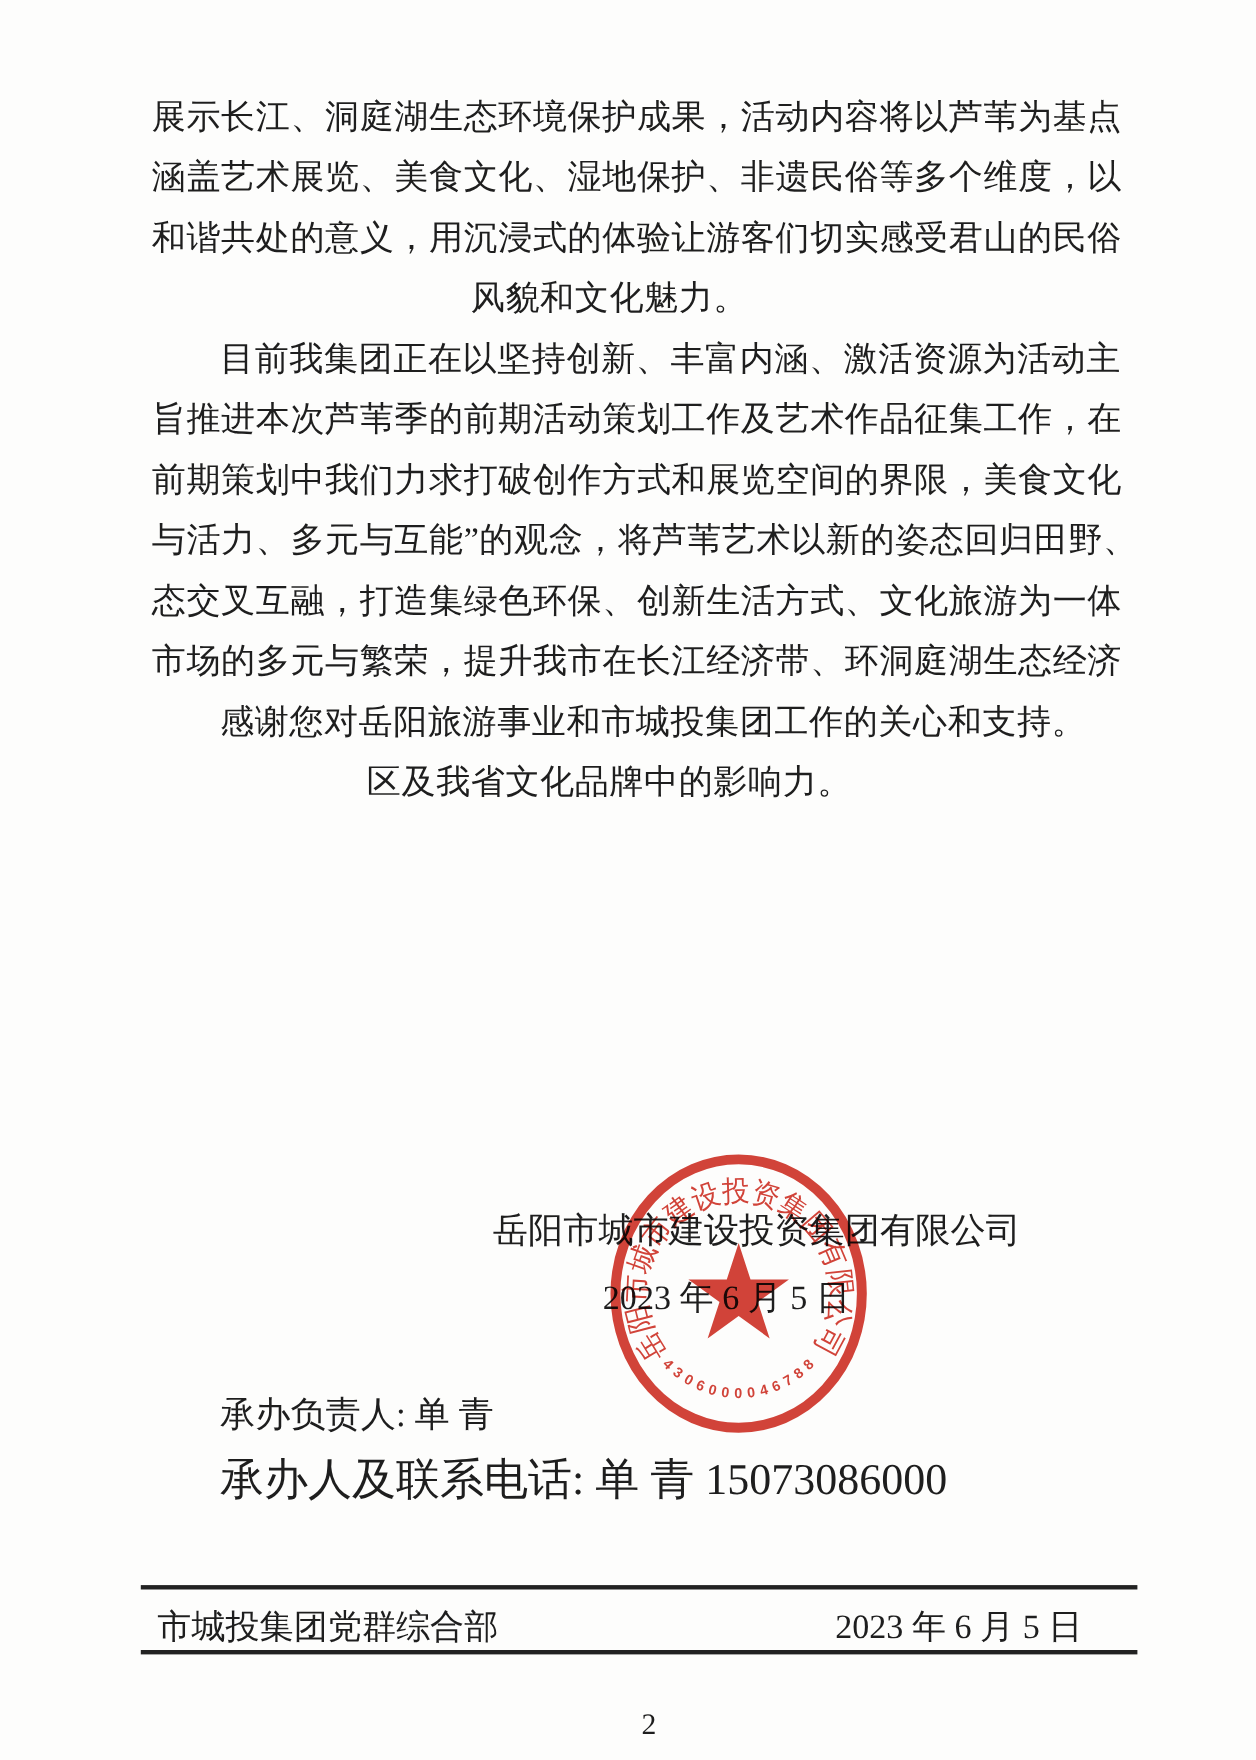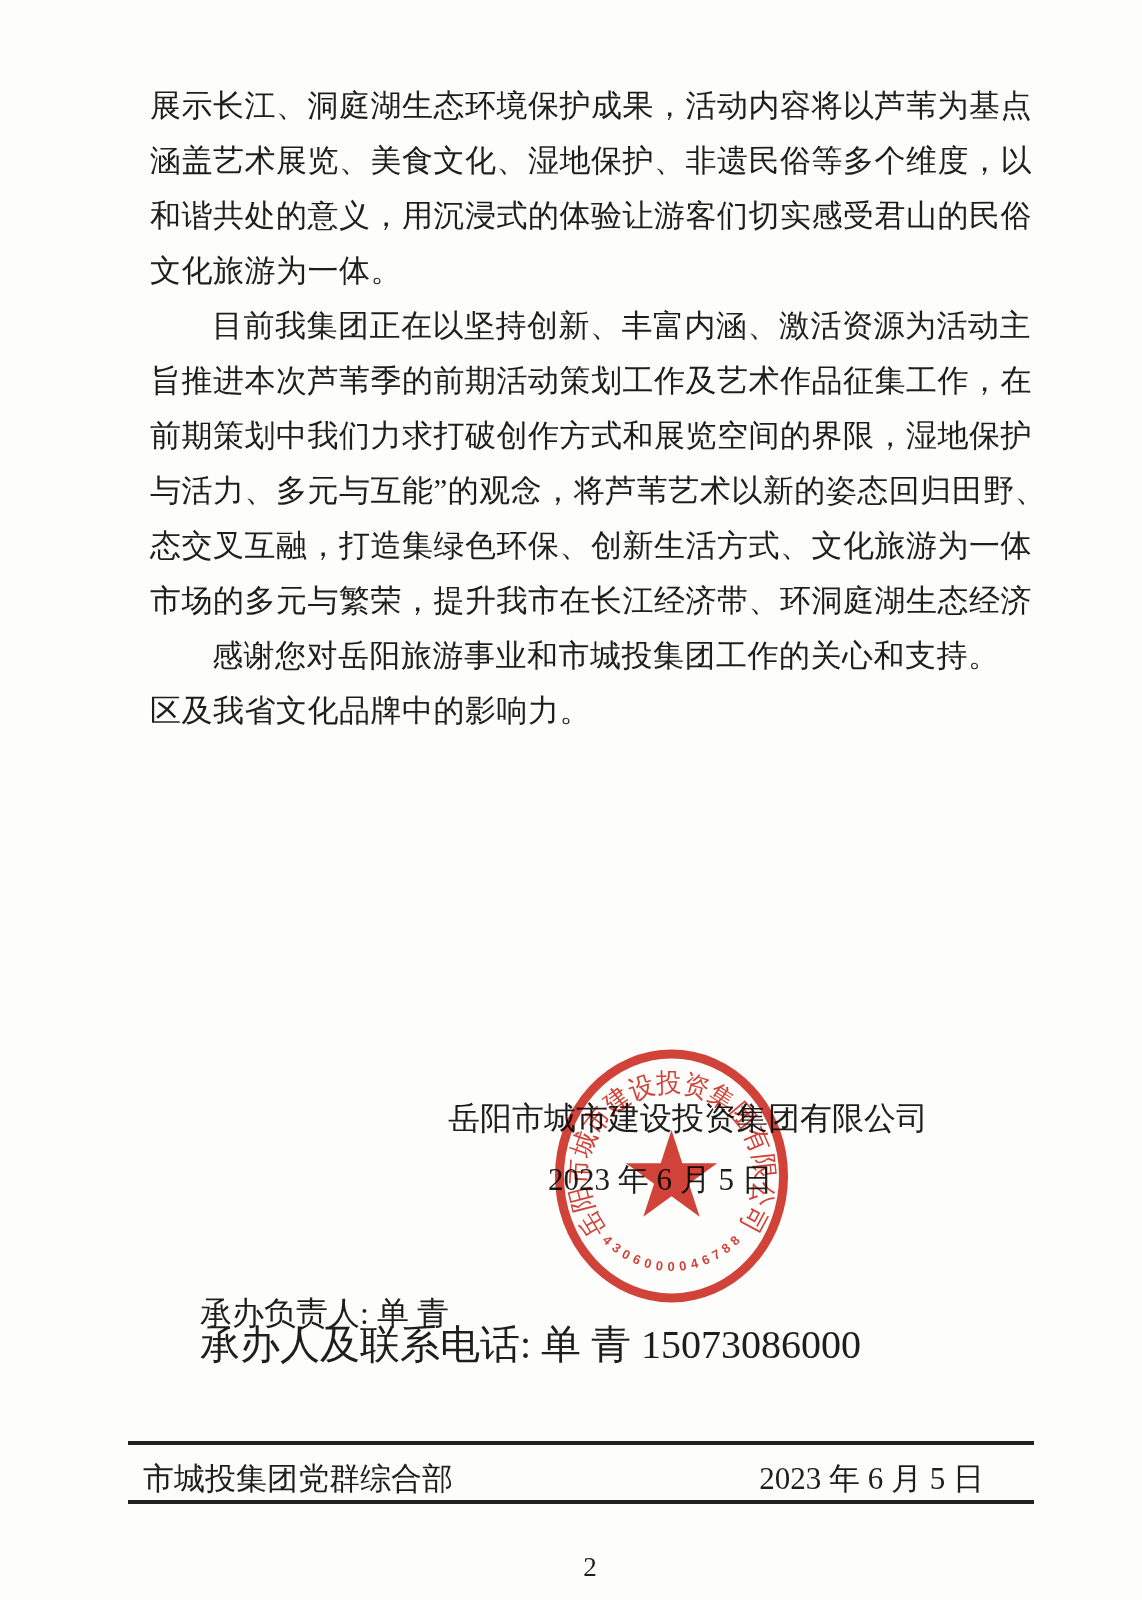--- a/index.html
+++ b/index.html
@@ -9,22 +9,23 @@
     height:1600px;
     background:#fdfdfc;
     overflow:hidden;
     font-family:"Liberation Serif","DejaVu Serif",serif;
     color:#1e1e1e;
   }
   
   .body-text{
     position:absolute;
     top:78px;
-    left:150px;
+    left:138px;
     width:832px;
+    text-align:center;
   }
   .line{
     height:55px;
     line-height:55px;
     font-size:31px;
     letter-spacing:0.5px;
     white-space:nowrap;
   }
   .line.indent{ padding-left:62px; }
 
@@ -55,21 +56,21 @@
     top:1046px;
     width:243px;
     height:260px;
     mix-blend-mode:multiply;
     opacity:0.92;
   }
 
   
   .contact-1{
     position:absolute;
-    top:1292px;
+    top:1264px;
     left:200px;
     font-size:32px;
     line-height:42px;
     white-space:nowrap;
   }
   .contact-2{
     position:absolute;
     top:1324px;
     left:200px;
     font-size:40px;
@@ -125,24 +126,24 @@
 </style>
 </head>
 <body>
 
 <div class="page">
 
   <div class="body-text">
     <div class="line">展示长江、洞庭湖生态环境保护成果，活动内容将以芦苇为基点</div>
     <div class="line">涵盖艺术展览、美食文化、湿地保护、非遗民俗等多个维度，以</div>
     <div class="line">和谐共处的意义，用沉浸式的体验让游客们切实感受君山的民俗</div>
-    <div class="line">文化旅游为一体。</div>
+    <div class="line">风貌和文化魅力。</div>
     <div class="line indent">目前我集团正在以坚持创新、丰富内涵、激活资源为活动主</div>
     <div class="line">旨推进本次芦苇季的前期活动策划工作及艺术作品征集工作，在</div>
-    <div class="line">前期策划中我们力求打破创作方式和展览空间的界限，湿地保护</div>
+    <div class="line">前期策划中我们力求打破创作方式和展览空间的界限，美食文化</div>
     <div class="line">与活力、多元与互能”的观念，将芦苇艺术以新的姿态回归田野、</div>
     <div class="line">态交叉互融，打造集绿色环保、创新生活方式、文化旅游为一体</div>
     <div class="line">市场的多元与繁荣，提升我市在长江经济带、环洞庭湖生态经济</div>
     <div class="line indent">感谢您对岳阳旅游事业和市城投集团工作的关心和支持。</div>
     <div class="line">区及我省文化品牌中的影响力。</div>
   </div>
 
   <div class="sig-company">岳阳市城市建设投资集团有限公司</div>
   <div class="sig-date">2023 年 6 月 5 日</div>
 

